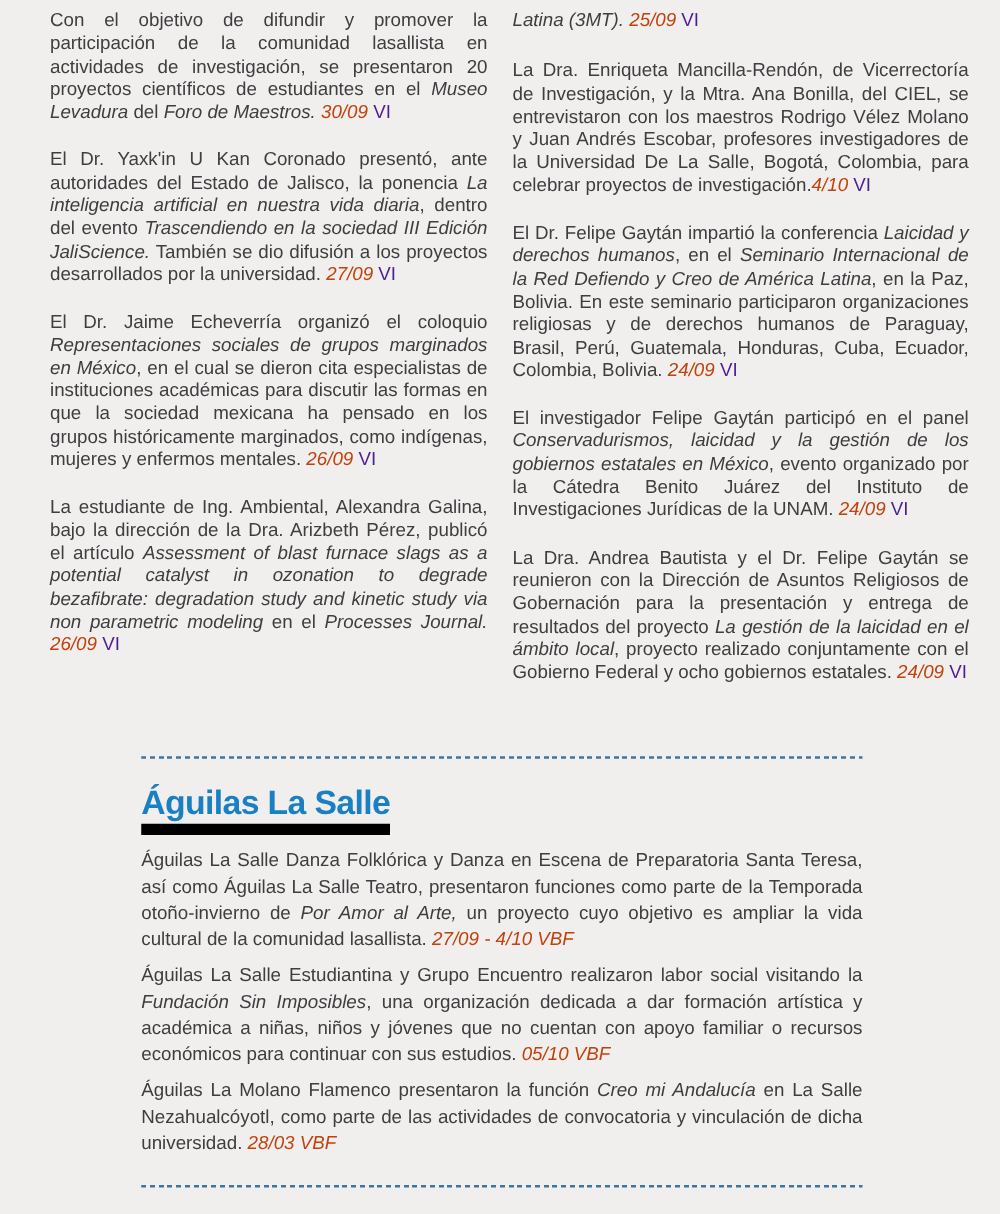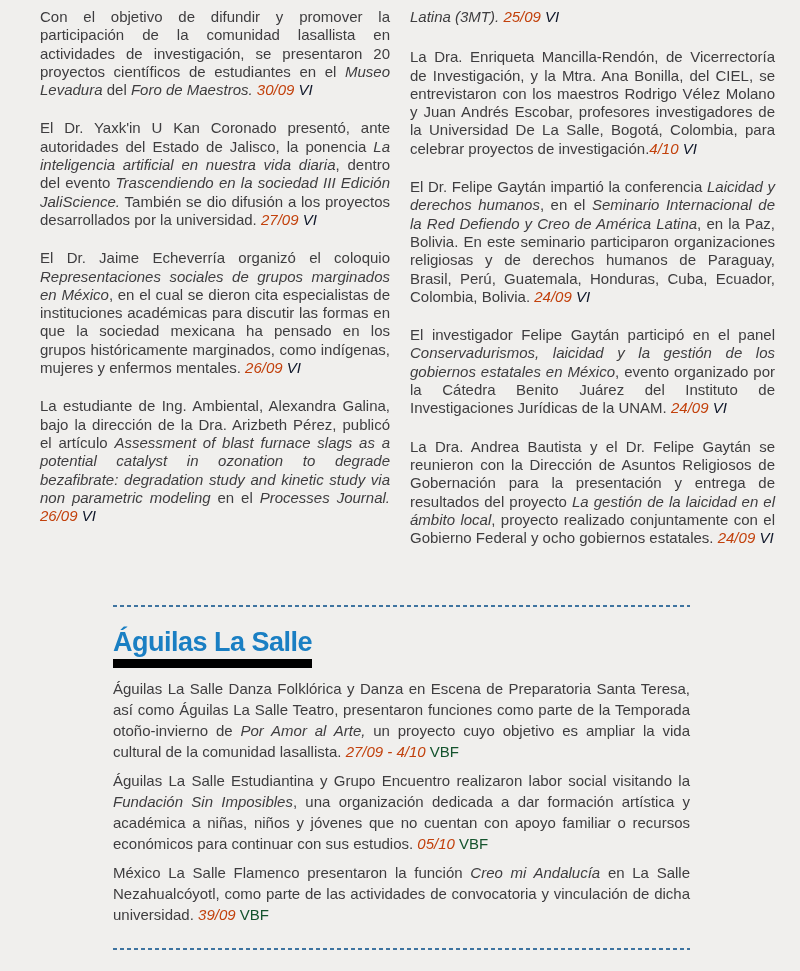--- a/index.html
+++ b/index.html
@@ -60,22 +60,22 @@
     margin: 0 0 8px 113px;
     font-size: 15px;
     line-height: 21px;
     text-align: justify;
   }
   .ag-par:first-of-type { margin-top: 10px; }
   
   .seg-n  { font-style: normal; }
   .seg-i  { font-style: italic; }
   .seg-d  { font-style: italic; color: #c2410c; }
-  .seg-vi  { font-style: italic; color: #0f172a; }
-  .seg-vbf { color: #14532d; }
+  .seg-vi  { color: #4c1d95; }
+  .seg-vbf { font-style: italic; color: #c2410c; }
 </style>
 </head>
 <body>
 
 <div class="page">
 
   <div class="columns">
     <div class="col col-left">
       <p class="news-par"><span class="seg-n">Con el objetivo de difundir y promover la participación de la comunidad lasallista en actividades de investigación, se presentaron 20 proyectos científicos de estudiantes en el </span><span class="seg-i">Museo Levadura</span><span class="seg-n"> del </span><span class="seg-i">Foro de Maestros.</span><span class="seg-n"> </span><span class="seg-d">30/09</span><span class="seg-n"> </span><span class="seg-vi">VI</span></p>
       <p class="news-par"><span class="seg-n">El Dr. Yaxk'in U Kan Coronado presentó, ante autoridades del Estado de Jalisco, la ponencia </span><span class="seg-i">La inteligencia artificial en nuestra vida diaria</span><span class="seg-n">, dentro del evento </span><span class="seg-i">Trascendiendo en la sociedad III Edición JaliScience.</span><span class="seg-n"> También se dio difusión a los proyectos desarrollados por la universidad. </span><span class="seg-d">27/09</span><span class="seg-n"> </span><span class="seg-vi">VI</span></p>
@@ -93,18 +93,18 @@
 
   <div class="divider divider-top"></div>
 
   <section class="aguilas">
     <div class="title-wrap">
       <h2 class="section-title">Águilas La Salle</h2>
       <div class="title-bar"></div>
     </div>
     <p class="ag-par"><span class="seg-n">Águilas La Salle Danza Folklórica y Danza en Escena de Preparatoria Santa Teresa, así como Águilas La Salle Teatro, presentaron funciones como parte de la Temporada otoño-invierno de </span><span class="seg-i">Por Amor al Arte,</span><span class="seg-n"> un proyecto cuyo objetivo es ampliar la vida cultural de la comunidad lasallista. </span><span class="seg-d">27/09 - 4/10</span><span class="seg-n"> </span><span class="seg-vbf">VBF</span></p>
     <p class="ag-par"><span class="seg-n">Águilas La Salle Estudiantina y Grupo Encuentro realizaron labor social visitando la </span><span class="seg-i">Fundación Sin Imposibles</span><span class="seg-n">, una organización dedicada a dar formación artística y académica a niñas, niños y jóvenes que no cuentan con apoyo familiar o recursos económicos para continuar con sus estudios. </span><span class="seg-d">05/10</span><span class="seg-n"> </span><span class="seg-vbf">VBF</span></p>
-    <p class="ag-par"><span class="seg-n">México La Salle Flamenco presentaron la función </span><span class="seg-i">Creo mi Andalucía</span><span class="seg-n"> en La Salle Nezahualcóyotl, como parte de las actividades de convocatoria y vinculación de dicha universidad. </span><span class="seg-d">39/09</span><span class="seg-n"> </span><span class="seg-vbf">VBF</span></p>
+    <p class="ag-par"><span class="seg-n">Águilas La Molano Flamenco presentaron la función </span><span class="seg-i">Creo mi Andalucía</span><span class="seg-n"> en La Salle Nezahualcóyotl, como parte de las actividades de convocatoria y vinculación de dicha universidad. </span><span class="seg-d">28/03</span><span class="seg-n"> </span><span class="seg-vbf">VBF</span></p>
   </section>
 
   <div class="divider divider-bottom"></div>
 
 </div>
 
 </body></html>

